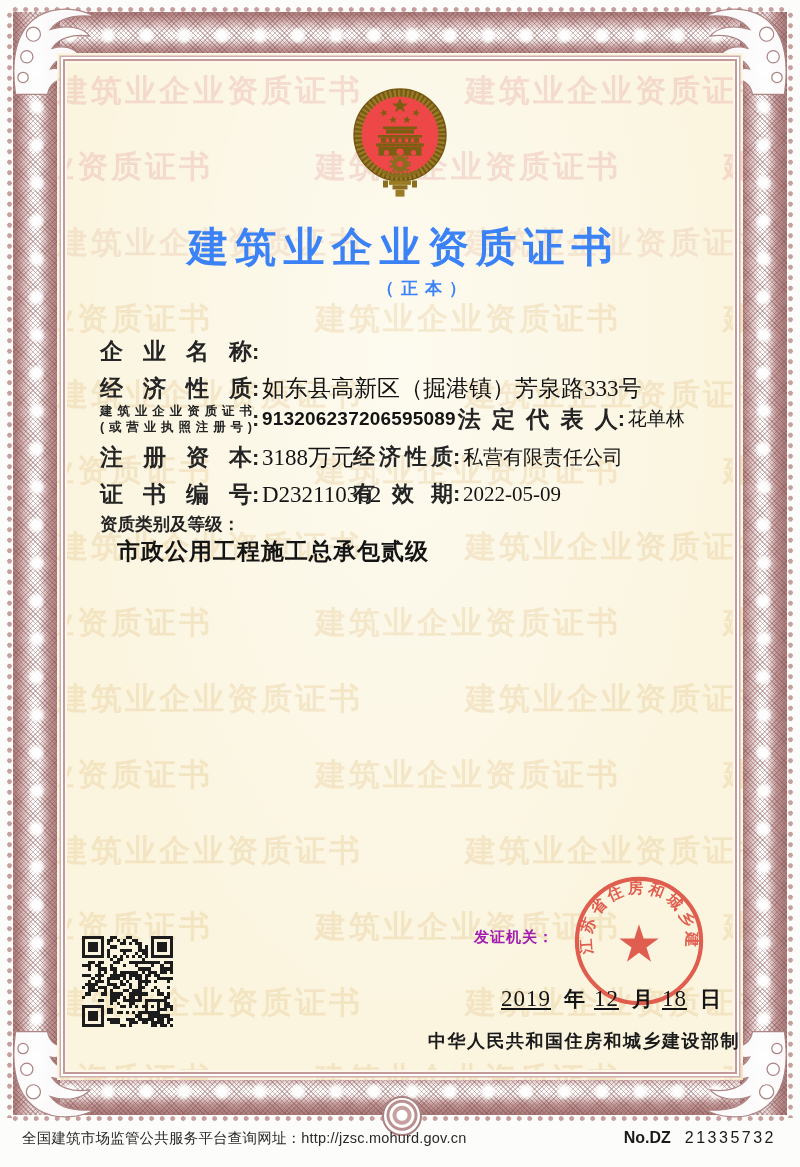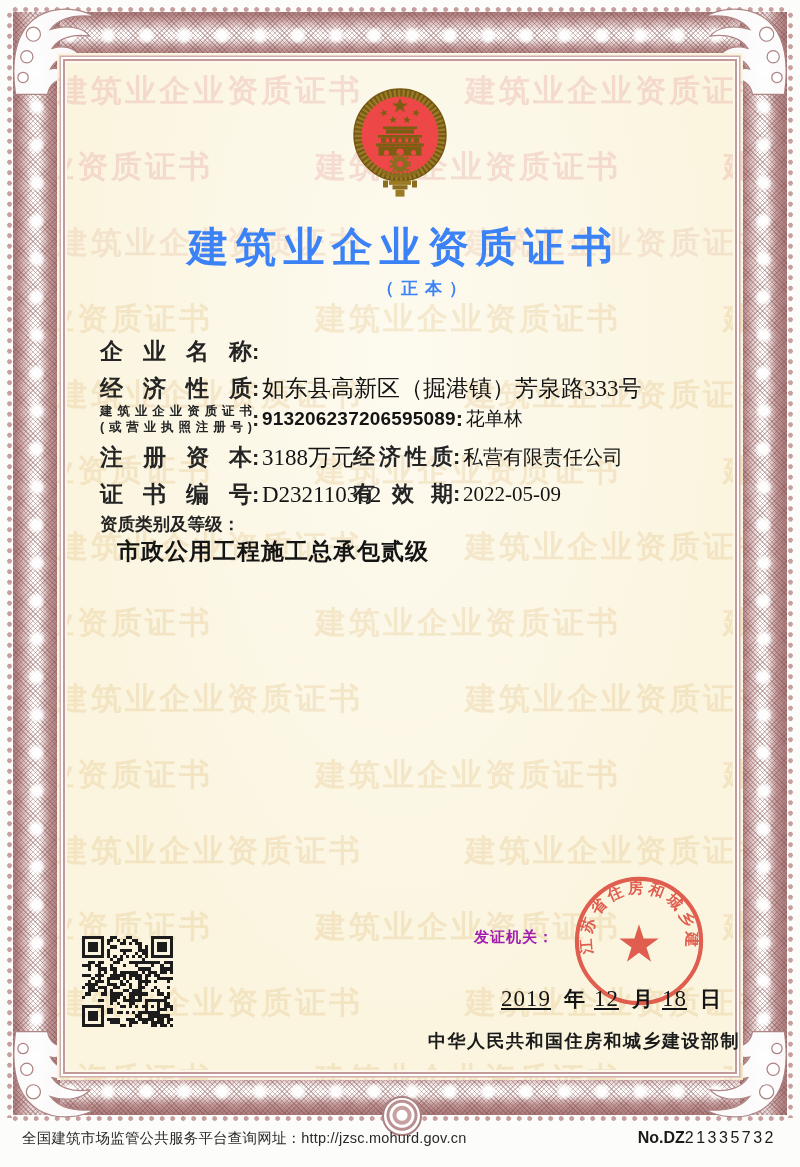--- a/index.html
+++ b/index.html
@@ -108,21 +108,21 @@
     font-family:"Liberation Serif",serif;font-size:23px;color:#141414;}
   .date-row .num{letter-spacing:1px;text-decoration:underline;}
   .date-row .unit{font-weight:700;margin:0 9px 0 13px;font-size:21px;}
   .ministry{left:0;right:60px;top:1029px;text-align:right;font-family:"Liberation Serif",serif;
     font-weight:700;font-size:18px;letter-spacing:1.5px;color:#1b1b1b;}
   .qr{left:82px;top:936px;width:91px;height:91px;}
 
   .footer{left:0;right:0;top:1129px;display:flex;justify-content:space-between;
     align-items:baseline;padding:0 24px 0 22px;}
   .footer-left{font-size:14.5px;color:#2a2a2a;letter-spacing:0.2px;}
-  .footer-right{display:flex;align-items:baseline;color:#1a1a1a;}
+  .footer-right{display:flex;align-items:baseline;gap:14px;color:#1a1a1a;}
   .footer-right .prefix{font-weight:700;font-size:16px;}
   .footer-right .serial{font-size:16px;letter-spacing:2.5px;}
 </style>
 </head>
 <body>
 
 <div class="pearls pt"></div>
 <div class="pearls pb"></div>
 <div class="pearls pl"></div>
 <div class="pearls pr"></div>
@@ -245,20 +245,21 @@
     <span class="fvalue">如东县高新区（掘港镇）芳泉路333号</span>
 </div>
 
 <div class="frow" style="top:403px;align-items:center;">
   <span class="small-label">
     <div>建筑业企业资质证书</div>
     <div>(或营业执照注册号)</div>
   </span>
     <span class="colon">:</span>
     <span class="fvalue code-val">913206237206595089</span>
+    <span class="flabel w160" style="margin-left:2px;">法定代表人</span>
     <span class="colon">:</span>
     <span class="fvalue" style="font-size:19px;">花单林</span>
 </div>
 
 <div class="frow" style="top:442px;">
   <span class="flabel w152">注册资本</span>
     <span class="colon">:</span>
     <span class="fvalue">3188万元</span>
   <span class="col2">
     <span class="flabel w100" style="font-size:22px;">经济性质</span>

